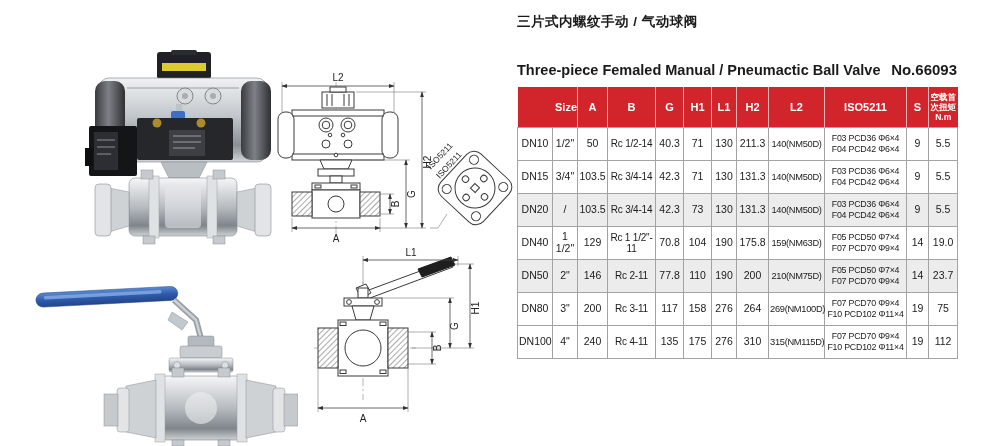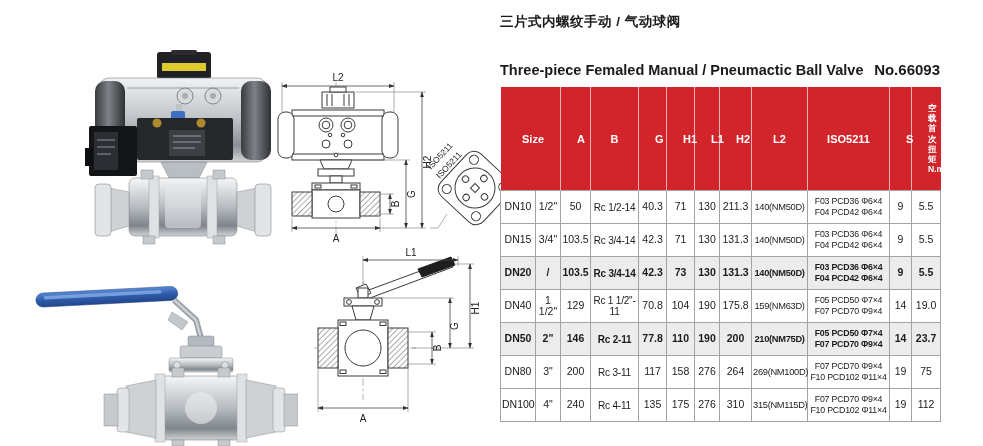--- a/index.html
+++ b/index.html
@@ -1,32 +1,32 @@
 <!DOCTYPE html>
 <html style="--red: #d2242b; --stripe: #ececec;"><head>
 <meta charset="utf-8">
 <style>
   html,body{margin:0;padding:0;background:#fff;}
   .page{position:relative;width:983px;height:446px;background:#fff;overflow:hidden;
         font-family:"Liberation Sans",sans-serif;color:#1a1a1a;}
   .abs{position:absolute;}
   
-  .right{position:absolute;left:500px;top:13px;width:440px;}
+  .right{position:absolute;left:517px;top:13px;width:440px;}
   .t-zh{font-size:13.5px;font-weight:700;margin:0 0 4px 0;letter-spacing:.5px;}
   .t-row{display:flex;justify-content:space-between;align-items:baseline;margin-bottom:9px;margin-top:30px;}
   .t-en{font-size:14.5px;font-weight:700;}
   .t-no{font-size:15px;font-weight:700;}
   table.spec{border-collapse:collapse;table-layout:fixed;width:440px;}
   .spec th{background:var(--red,#d2242b);color:#fff;font-size:11px;font-weight:700;height:40px;
-           padding:16px;border-left:1px solid rgba(255,255,255,.65);vertical-align:middle;}
+           padding:0;border-left:1px solid rgba(255,255,255,.65);vertical-align:middle;}
   .spec th:first-child{border-left:none;text-align:right;}
   .spec th.torque{font-size:8.5px;line-height:1.2;white-space:pre-line;}
   .spec td{border:1px solid #a3a3a3;text-align:center;vertical-align:middle;
            font-size:10.5px;height:32px;padding:0 1px;line-height:1.12;background:#fff;}
-  .spec tr.shaded td{background:var(--stripe,#ececec);font-weight:bold;}
+  .spec tr.shaded td{background:var(--stripe,#ececec);}
   .spec td.cell-inch,.spec td.cell-b{white-space:pre-line;}
   .spec td.cell-b{font-size:10px;letter-spacing:-.2px;}
   .spec td.cell-l2{font-size:9.3px;letter-spacing:-.3px;}
   .spec td.cell-iso{font-size:8.8px;letter-spacing:-.2px;line-height:1.3;}
   
   .ln{stroke:#3a3a3a;stroke-width:1;fill:none;}
   .fw{fill:#fff;stroke:#3a3a3a;stroke-width:1;}
   .dim{stroke:#444;stroke-width:.8;fill:none;marker-start:url(#arw);marker-end:url(#arw);}
   .ext{stroke:#777;stroke-width:.6;fill:none;}
   .cl{stroke:#888;stroke-width:.6;stroke-dasharray:8 3 2 3;fill:none;}

